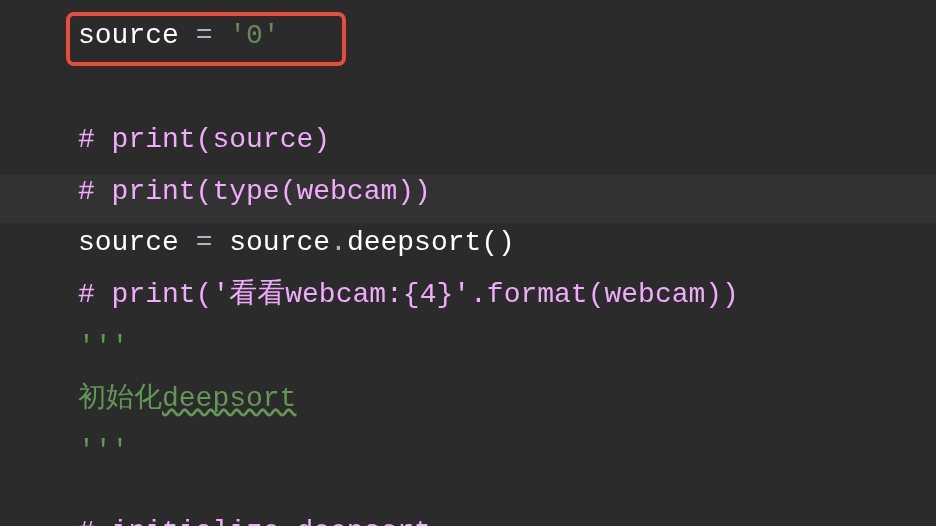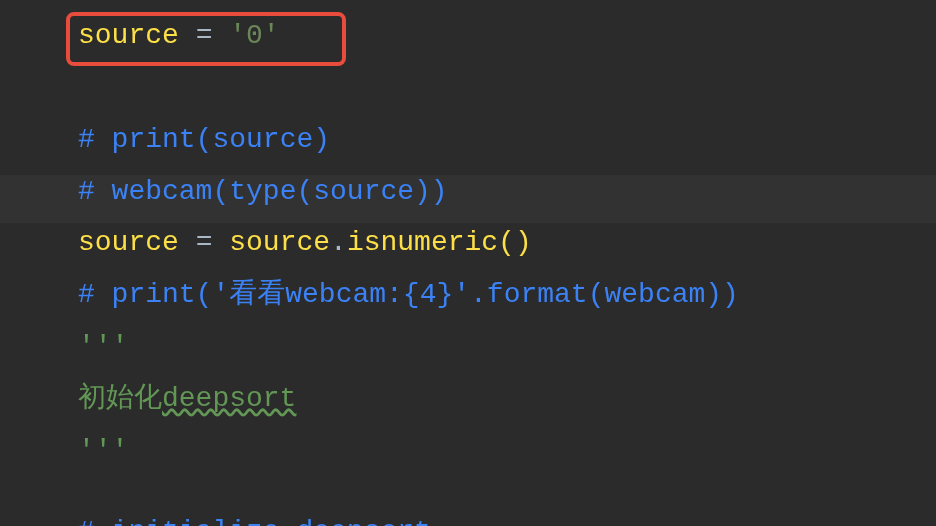--- a/index.html
+++ b/index.html
@@ -35,27 +35,27 @@
     .line-highlight {
       position: absolute;
       left: 0;
       right: 0;
       top: 175px;
       height: 48px;
       background-color: #323232;
       z-index: -1;
     }
     .variable {
-      color: #fde047;
+      color: #ffffff;
     }
     .string {
       color: #6a8759;
     }
     .comment {
-      color: #3b82f6;
+      color: #f0abfc;
     }
     .operator {
       color: #a9b7c6;
     }
     .docstring {
       color: #629755;
     }
     .wavy-underline {
       text-decoration: underline wavy #629755;
       text-decoration-skip-ink: none;
@@ -69,23 +69,23 @@
 
 <div class="line-highlight"></div>
 <div class="highlight-box"></div>
 
 <div class="code-line"><span class="variable">source </span><span class="operator">= </span><span class="string">'0'</span></div>
 
 <div class="spacer"></div>
 
 <div class="code-line"><span class="comment"># print(source)</span></div>
 
-<div class="code-line"><span class="comment"># webcam(type(source))</span></div>
+<div class="code-line"><span class="comment"># print(type(webcam))</span></div>
 
-<div class="code-line"><span class="variable">source </span><span class="operator">= </span><span class="variable">source</span><span class="operator">.</span><span class="variable">isnumeric()</span></div>
+<div class="code-line"><span class="variable">source </span><span class="operator">= </span><span class="variable">source</span><span class="operator">.</span><span class="variable">deepsort()</span></div>
 
 <div class="code-line"><span class="comment"># print('看看webcam:{4}'.format(webcam))</span></div>
 
 <div class="code-line"><span class="docstring">'''</span></div>
 
 <div class="code-line"><span class="docstring">初始化</span><span class="docstring wavy-underline">deepsort</span></div>
 
 <div class="code-line"><span class="docstring">'''</span></div>
 
 <div class="spacer" style="height:30px"></div>

